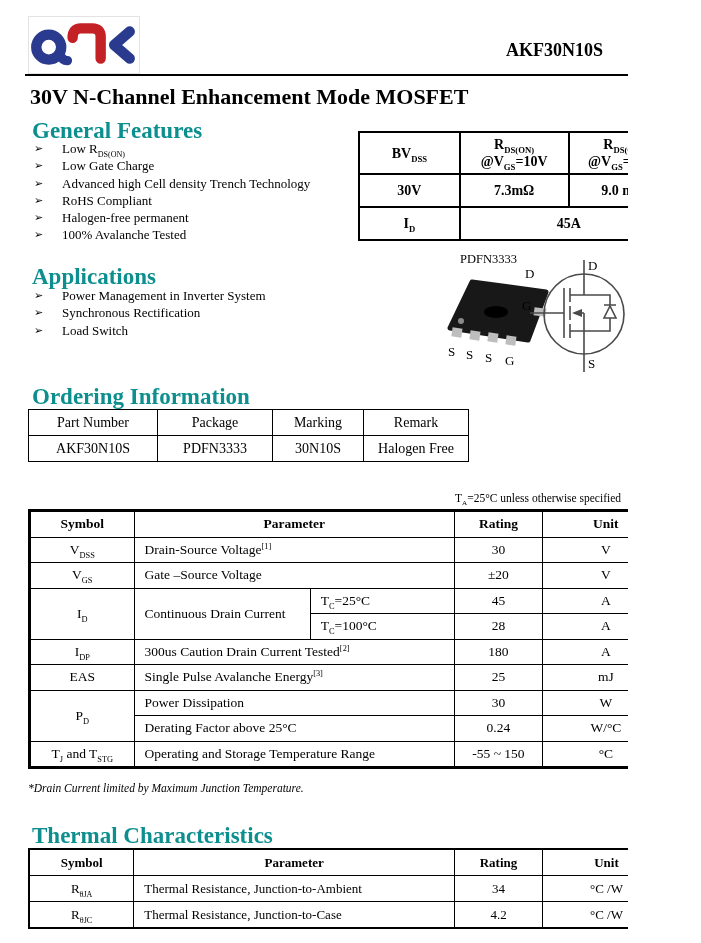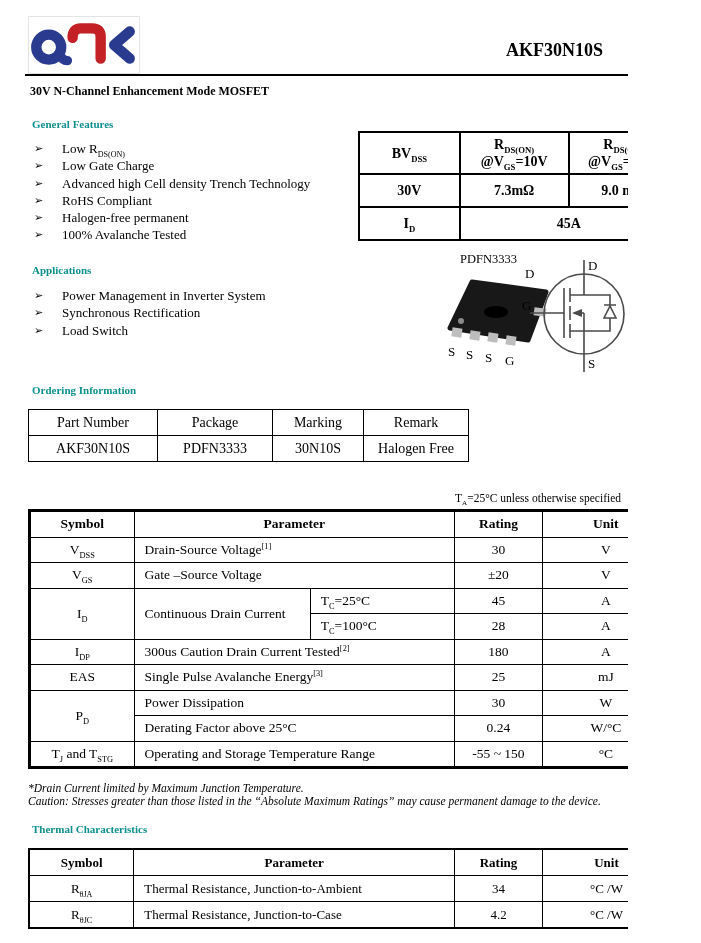--- a/index.html
+++ b/index.html
@@ -4,23 +4,23 @@
 <style>
   html,body{margin:0;padding:0;background:#fff;}
   .page{position:relative;width:628px;height:943px;background:#fff;overflow:hidden;
         font-family:"Liberation Serif", serif;color:#000;}
   .abs{position:absolute;}
 
   
   .logo-box{left:28px;top:16px;width:110px;height:56px;border:1px solid #e3e3e3;}
   .part-no{right:25px;top:40px;font-size:18px;font-weight:bold;}
   .top-rule{left:25px;top:74px;width:652px;border-top:2.5px solid #000;height:0;}
-  .doc-title{left:30px;top:84px;font-size:12px;font-weight:bold;}
-
-  .section-h{font-size:11px;font-weight:bold;color:#0d8f8f;}
+  .doc-title{left:30px;top:84px;font-size:22px;font-weight:bold;}
+
+  .section-h{font-size:23px;font-weight:bold;color:#0d8f8f;}
 
   
   .blist{list-style:none;margin:0;padding:0;font-size:13px;}
   .blist li{display:flex;line-height:17.3px;}
   .blist .blt{width:28px;flex:0 0 28px;font-size:11px;}
 
   sub.ss{font-size:0.62em;line-height:0;}
   sup.fs{font-size:0.62em;line-height:0;}
 
   table{border-collapse:collapse;text-align:center;}
@@ -255,21 +255,20 @@
     <tr>
       <td><span>T</span><sub class="ss">J</sub><span> and T</span><sub class="ss">STG</sub></td>
       <td colspan="2" class="pcell">Operating and Storage Temperature Range</td>
       <td>-55 ~ 150</td>
       <td>°C</td>
     </tr>
   </tbody>
     </table>
 
   <div class="abs footnote" style="left:28px;top:782px;">*Drain Current limited by Maximum Junction Temperature.</div>
-  <div class="abs footnote" style="left:28px;top:795px;">Caution: Stresses greater than those listed in the “Absolute Maximum Ratings” may cause permanent damage to the device.</div>
 
   <div class="abs section-h" style="left:32px;top:823px;">Thermal Characteristics</div>
   <table class="abs th-table">
     <colgroup>
         <col style="width:105px;">
         <col style="width:322px;">
         <col style="width:88px;">
         <col style="width:129px;">
       </colgroup>
     <tbody>

